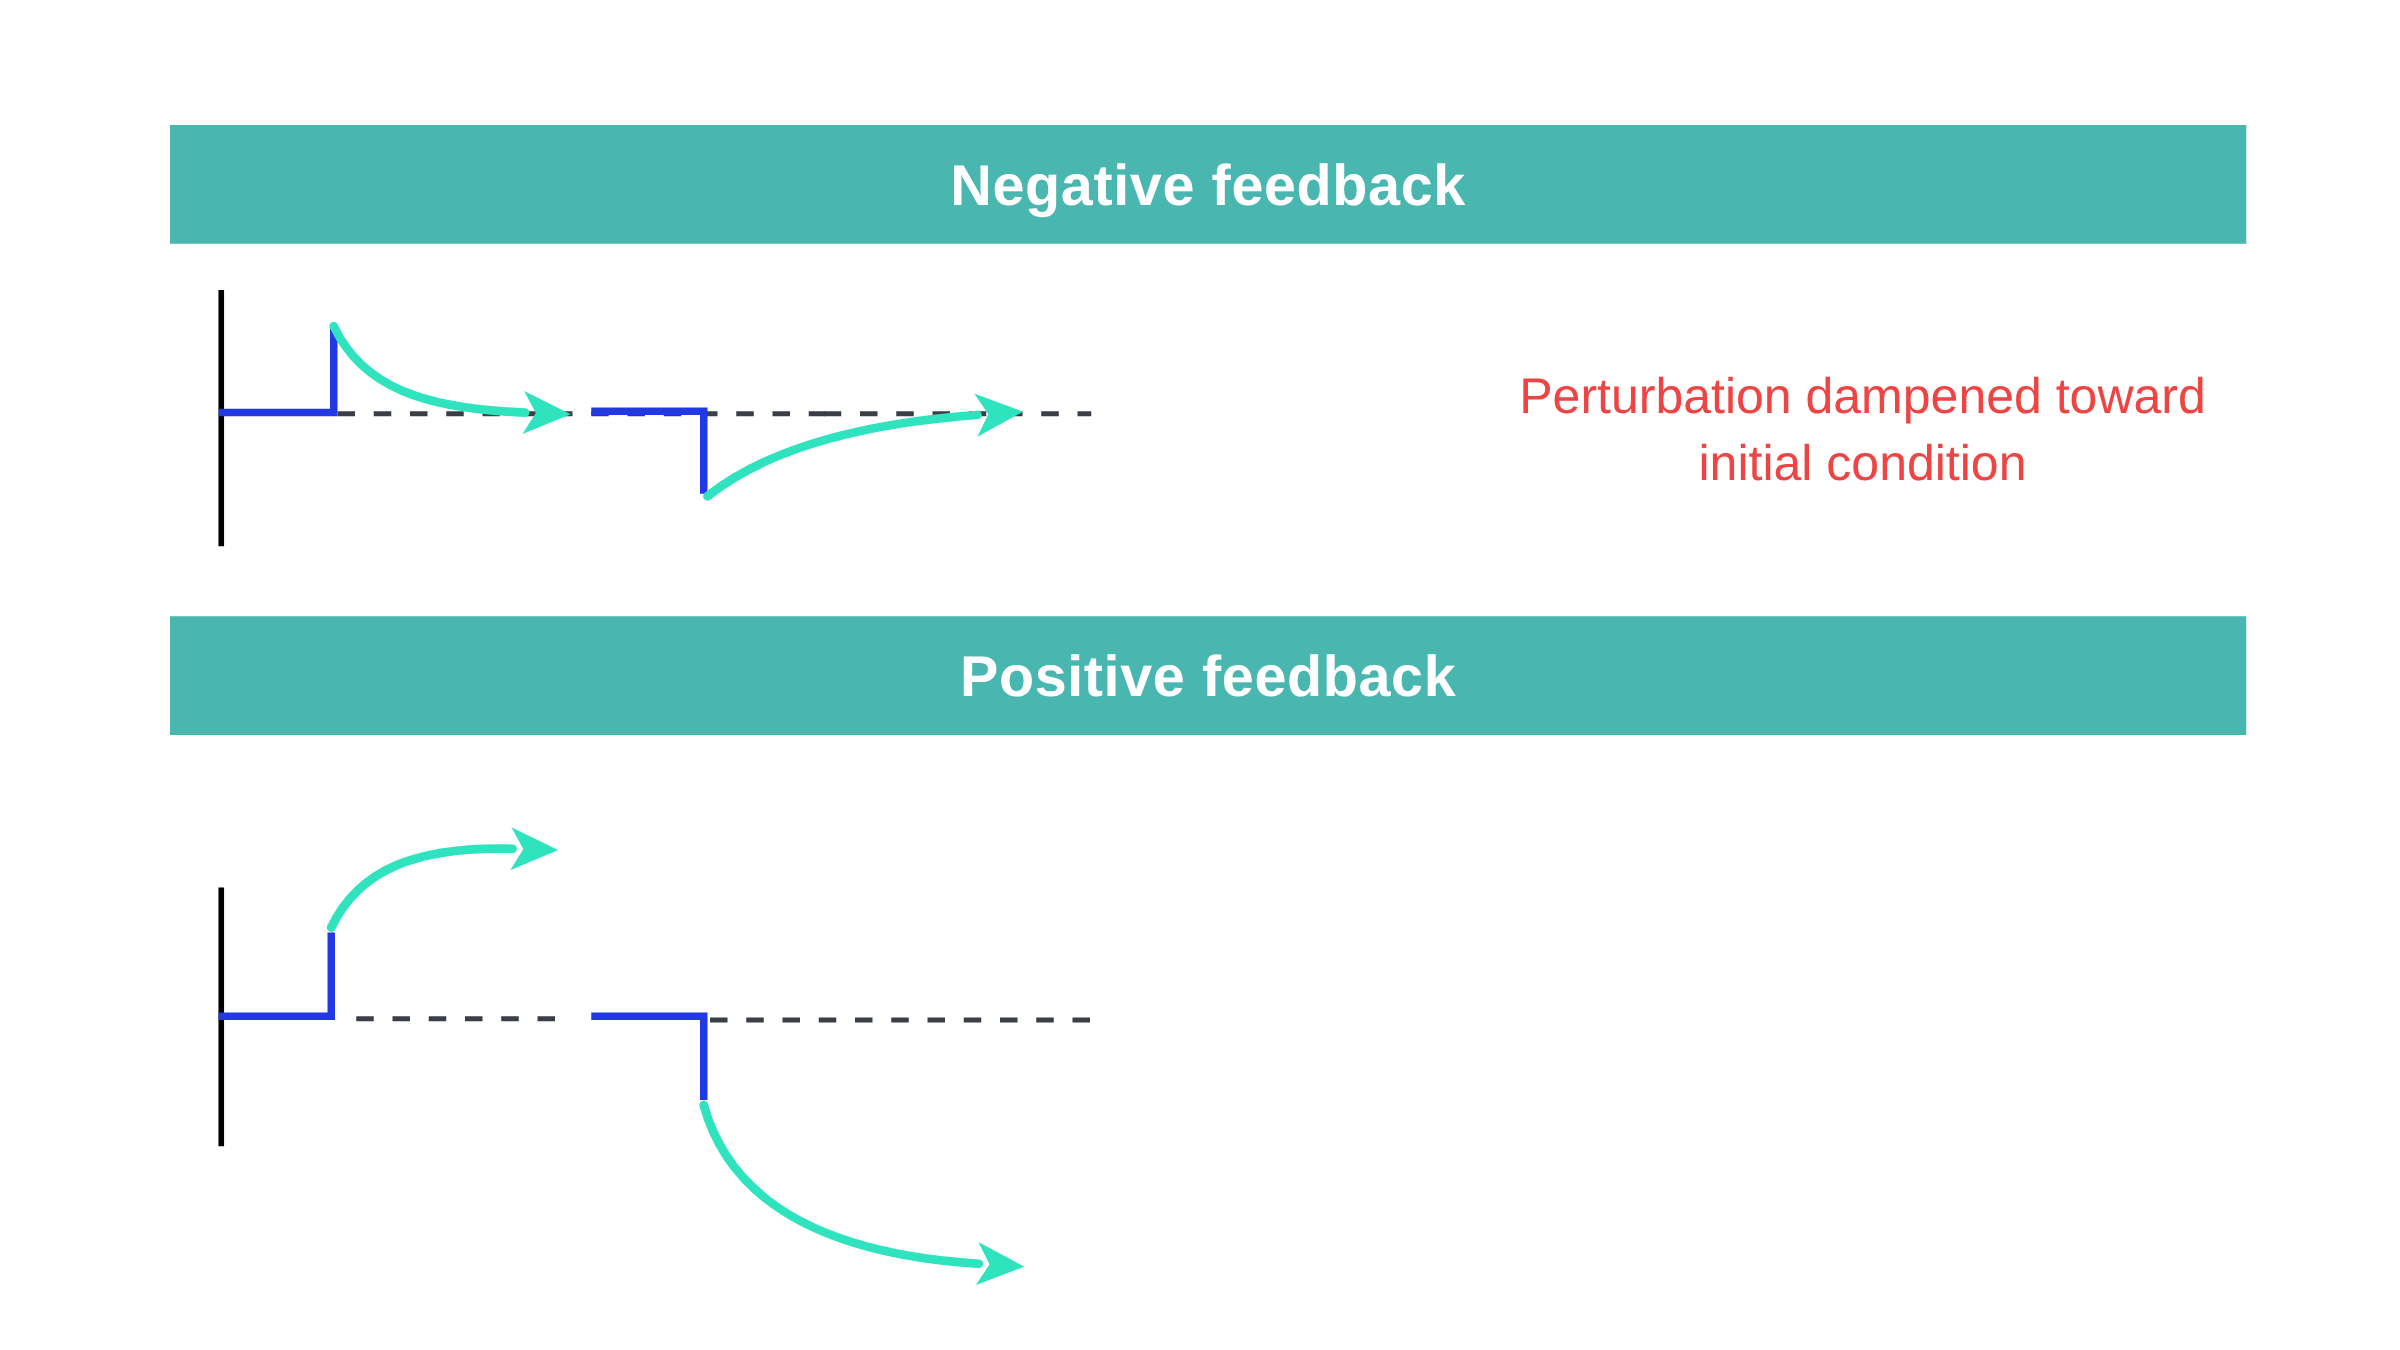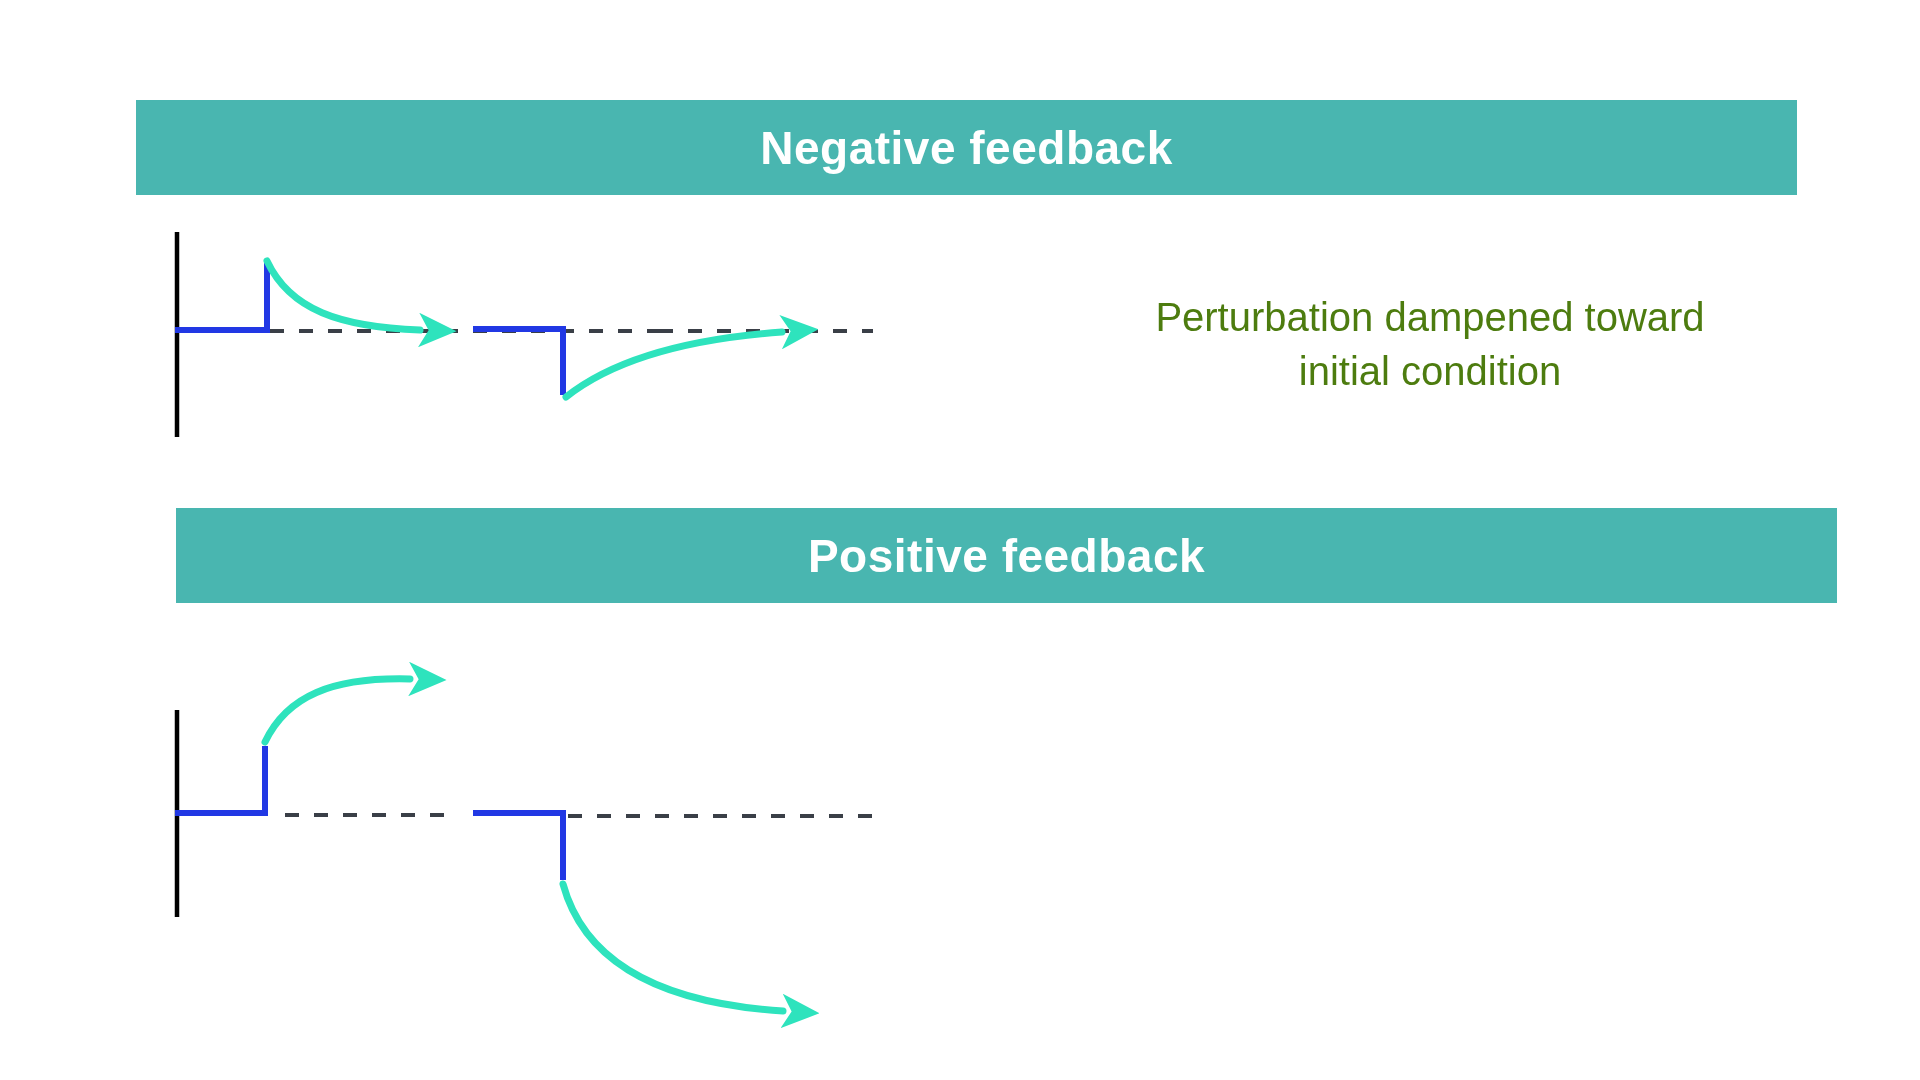--- a/index.html
+++ b/index.html
@@ -25,27 +25,27 @@
     align-items: center;
     justify-content: center;
   }
   .band-label {
     color: #ffffff;
     font-size: 46px;
     font-weight: 700;
     letter-spacing: 0.5px;
   }
   .band-negative { top: 88px; margin-top: 12px; }
-  .band-positive { top: 508px; margin-left: 40px; }
+  .band-positive { top: 493px; }
   .caption {
     position: absolute;
-    left: 1070px;
+    left: 1130px;
     width: 720px;
     text-align: center;
-    color: #4d7c0f;
+    color: #ef4444;
     font-size: 40px;
     line-height: 54px;
     font-weight: 400;
   }
   .caption-negative { top: 290px; }
   .caption-positive { top: 782px; }
   .diagram-layer {
     position: absolute;
     left: 0;
     top: 0;

